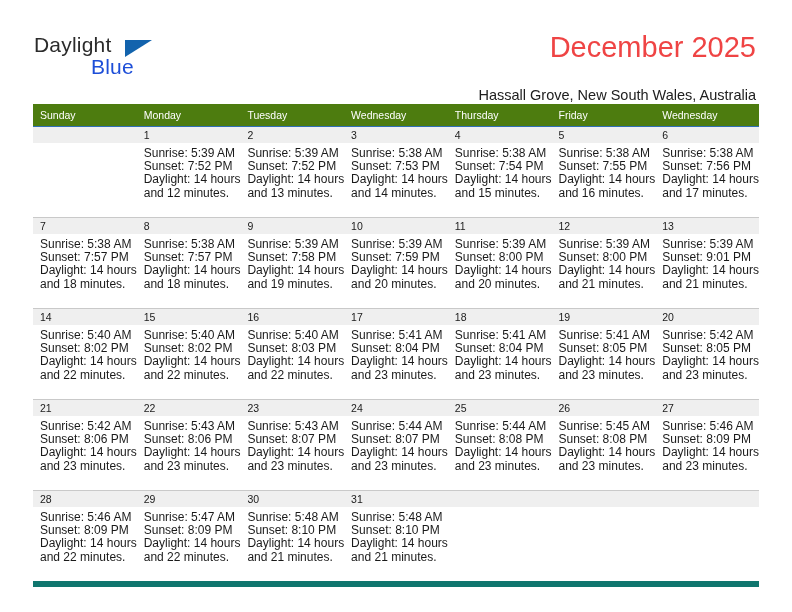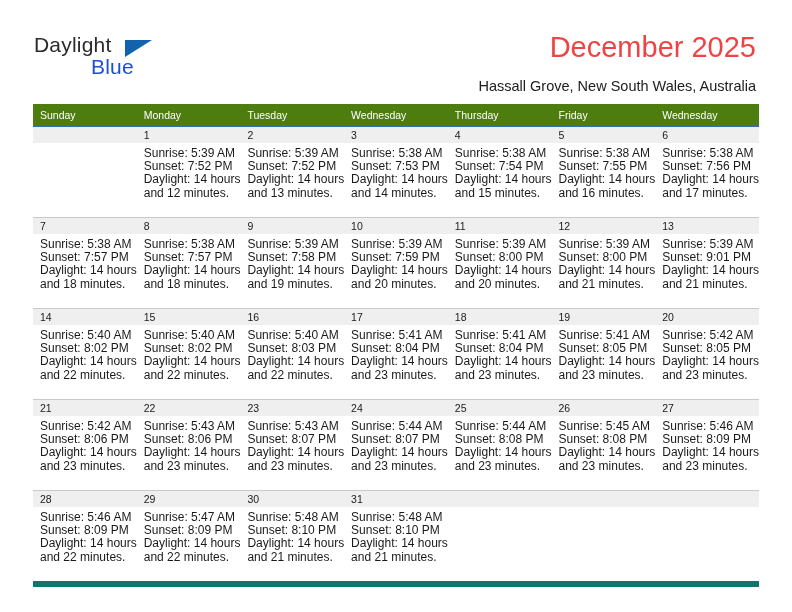--- a/index.html
+++ b/index.html
@@ -70,21 +70,21 @@
     text-align: right;
   }
   .month-title {
     font-size: 29px;
     color: #ef4444;
     line-height: 34px;
     font-weight: normal;
     white-space: nowrap;
   }
   .location {
-    margin-top: 13px;
+    margin-top: 22px;
     font-size: 14.5px;
     color: #202020;
     line-height: 18px;
     white-space: nowrap;
   }
 
   
   .calendar {
     position: absolute;
     left: 33px;

